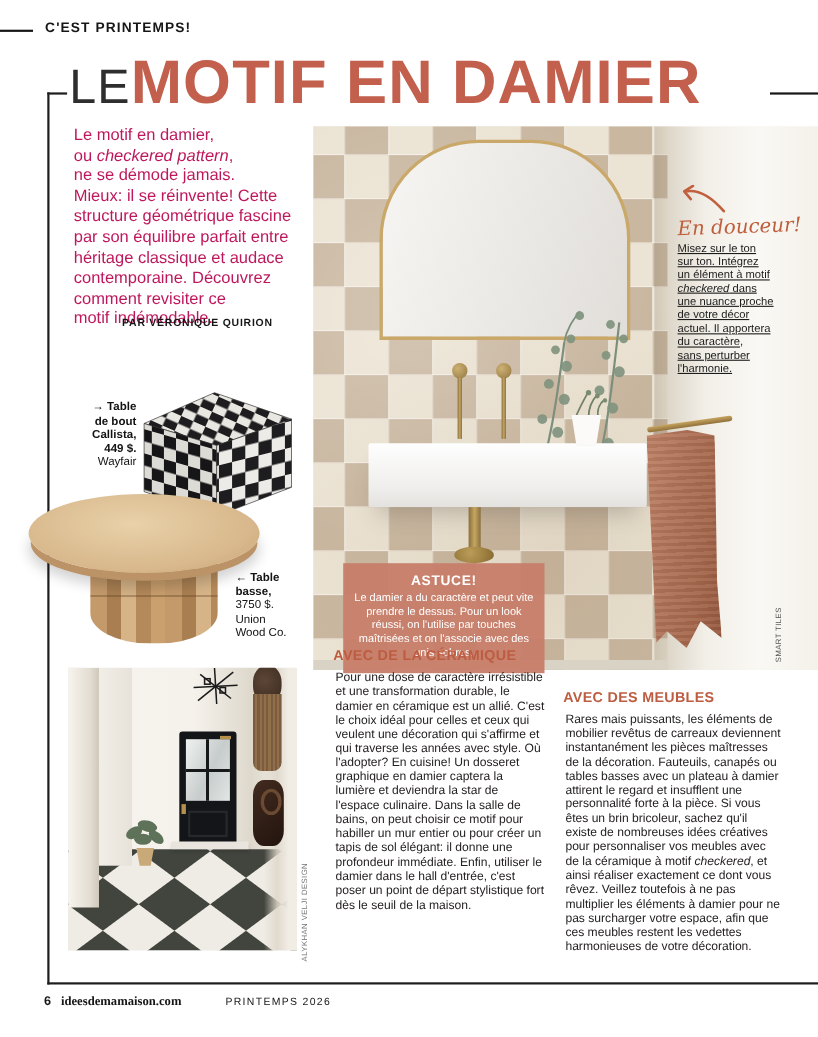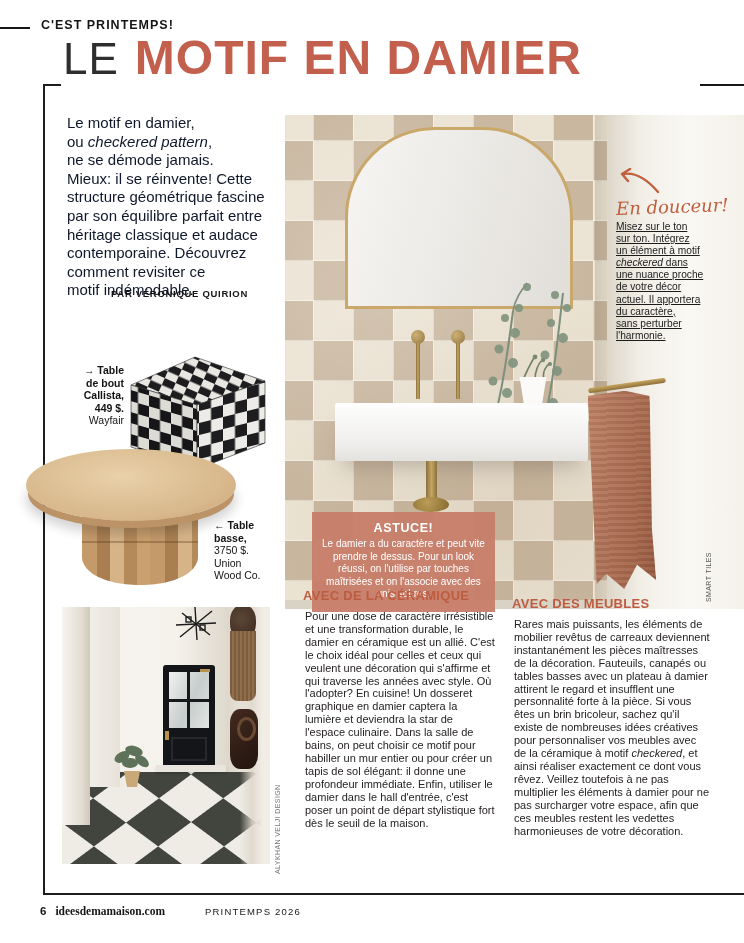--- a/index.html
+++ b/index.html
@@ -3,29 +3,29 @@
 <meta charset="utf-8">
 <style>
   html,body{margin:0;padding:0;background:#ffffff;}
   .page{position:relative;width:744px;height:943px;background:#fff;overflow:hidden;
         font-family:"Liberation Sans",sans-serif;color:#1c1c1c;}
   .abs{position:absolute;}
 
   
   .kicker-line{left:0;top:27px;width:30px;height:2px;background:#161616;}
   .kicker{left:41px;top:18px;font-size:12.5px;font-weight:700;letter-spacing:1px;color:#161616;}
-  .title-row{left:63px;top:32px;display:flex;align-items:baseline;gap:16px;white-space:nowrap;}
+  .title-row{left:63px;top:49px;display:flex;align-items:baseline;gap:0;white-space:nowrap;}
   .t-prefix{font-size:44px;font-weight:400;color:#2e2e2e;letter-spacing:1px;line-height:52px;}
-  .t-main{font-size:48px;font-weight:700;color:#c2604d;letter-spacing:1px;line-height:52px;}
+  .t-main{font-size:56px;font-weight:700;color:#c2604d;letter-spacing:1px;line-height:52px;}
   .title-line-right{right:0;top:84px;width:44px;height:2px;background:#161616;}
   .frame-bracket{left:43px;top:84px;width:16px;height:809px;border-left:2px solid #1d1d1d;border-top:2px solid #1d1d1d;}
   .rule-bottom{left:43px;top:893px;width:701px;height:2px;background:#1d1d1d;}
 
   
-  .intro{left:67px;top:114px;width:252px;font-size:15px;line-height:18.6px;color:#0f172a;}
+  .intro{left:67px;top:114px;width:252px;font-size:15px;line-height:18.6px;color:#be185d;}
   .intro span,.intro em{white-space:pre-line;}
   .intro em{font-style:italic;}
   .byline{left:67px;top:288px;font-size:9.5px;font-weight:700;letter-spacing:.7px;color:#161616;padding-left:44px;}
 
   
   .photo-bath{left:285px;top:115px;width:459px;height:494px;background:#f6f3ee;}
   .bath-tiles{position:absolute;left:0;top:0;width:322px;height:100%;
     background-color:#ebe3d3;
     background-image:
       linear-gradient(90deg, rgba(255,255,255,.45) 0 1px, rgba(255,255,255,0) 1px),
@@ -131,21 +131,21 @@
   .hang-head{position:absolute;left:168px;top:-2px;width:26px;height:34px;z-index:3;border-radius:45%;
     background:radial-gradient(circle at 40% 40%,#5c4636,#39281e);}
   .hang-bag{position:absolute;left:168px;top:102px;width:28px;height:60px;z-index:3;border-radius:10px/14px;
     background:linear-gradient(140deg,#432b1f,#22140e);}
   .hang-bag::after{content:"";position:absolute;left:7px;top:8px;width:13px;height:18px;border-radius:50%;
     border:3px solid #6b4a33;}
 
   
   .col{width:194px;}
   .col-1{left:303px;top:588px;}
-  .col-2{left:512px;top:596px;width:200px;}
+  .col-2{left:512px;top:626px;width:200px;}
   .col h3{margin:0 0 7px 0;font-size:13px;font-weight:700;letter-spacing:.3px;color:#bd5c41;}
   .col p{margin:2px;font-size:11px;line-height:12.9px;color:#262223;}
   .col em{font-style:italic;}
 
   
   .footer{left:40px;top:905px;display:flex;align-items:baseline;gap:9px;}
   .f-num{font-size:11.5px;font-weight:700;color:#161616;}
   .f-site{font-family:"Liberation Serif",serif;font-weight:700;font-size:11.5px;color:#161616;}
   .f-issue{font-size:9.5px;letter-spacing:1.2px;color:#161616;padding-left:31px;}
 </style>

